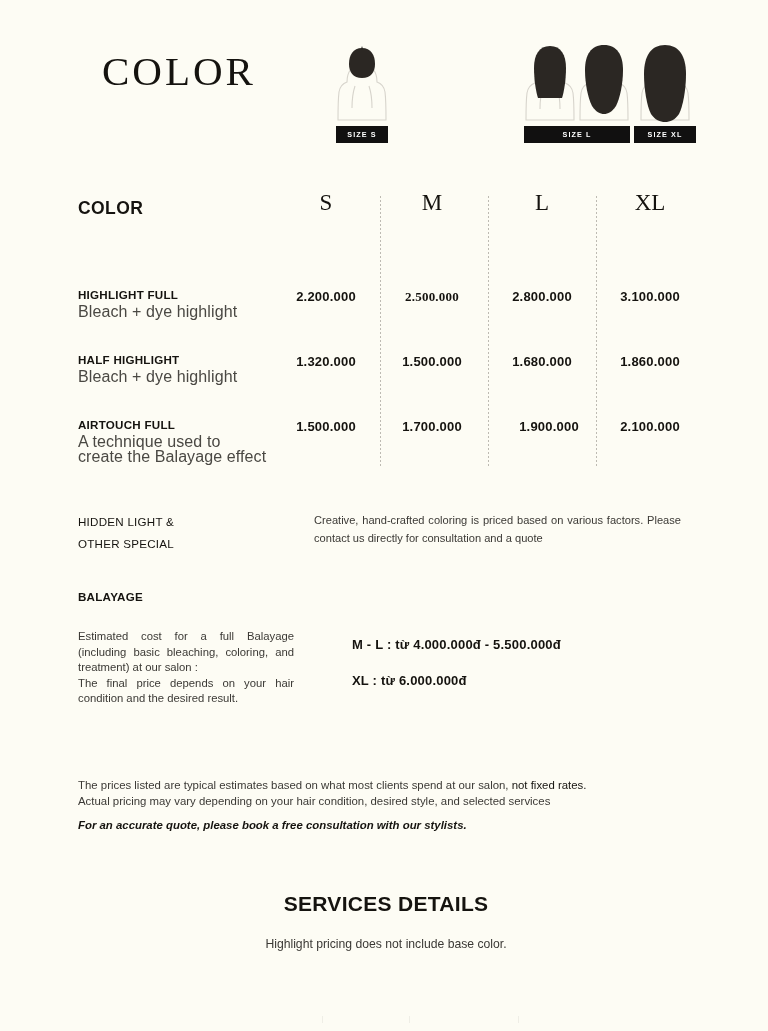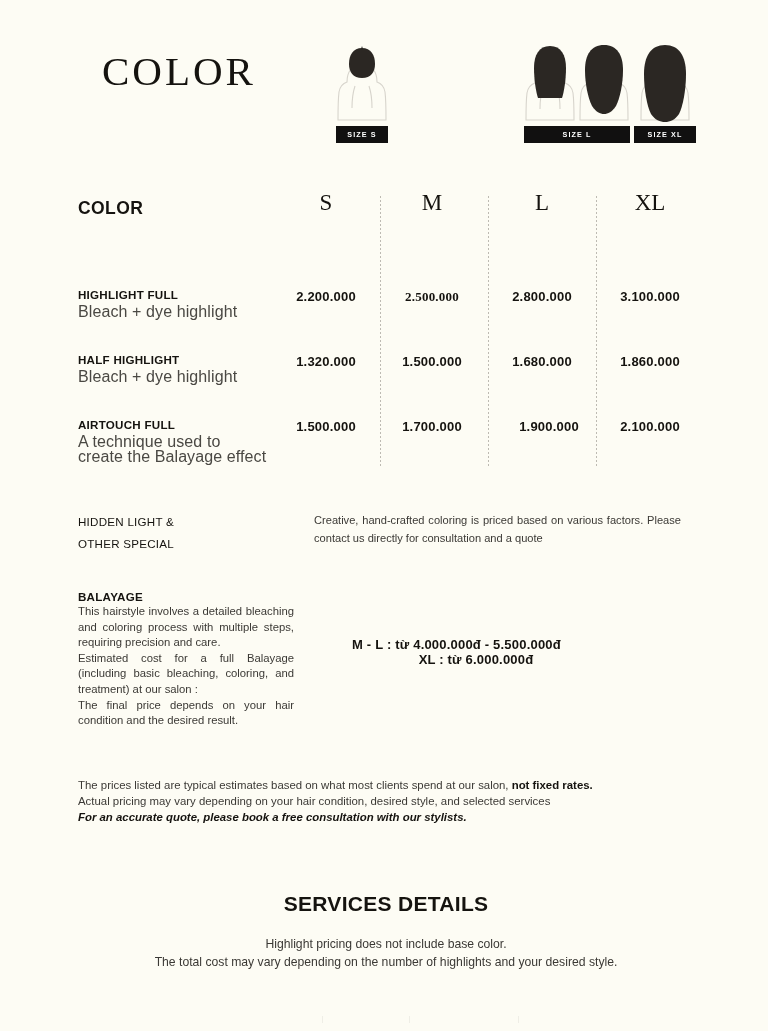--- a/index.html
+++ b/index.html
@@ -79,38 +79,38 @@
   .hl-text {
     position:absolute; left:236px; top:1px; width:367px;
     font-size:11.1px; line-height:17.5px; color:#3b3935;
     text-align:justify; text-justify:inter-word;
   }
 
   
   .balayage { position:absolute; left:78px; top:590px; width:216px; }
   .bal-title {
     font-size:11.6px; font-weight:700; letter-spacing:0.25px;
-    color:#15130f; margin-bottom:1px;
+    color:#15130f; margin-bottom:26px;
   }
   .bal-p {
     font-size:11.3px; line-height:15.6px; color:#3b3935;
     text-align:justify; text-justify:inter-word;
   }
   .bal-prices { position:absolute; left:352px; top:637px; width:300px; }
   .bal-price-line {
     font-size:13px; font-weight:700; color:#15130f; letter-spacing:0.2px;
   }
   .bal-price-line.l1 { text-align:left; }
-  .bal-price-line.l2 { text-align:center; padding-right:52px; }
+  .bal-price-line.l2 { margin-top:21px; padding-right:52px; }
 
   
   .disclaimer { position:absolute; left:78px; top:777px; width:616px; }
   .disc-line { font-size:11.4px; line-height:16.2px; color:#3b3935; }
-  .disc-line b { font-weight:700; color:#15130f; }
-  .disc-line.em { font-weight:700; font-style:italic; color:#15130f; }
+  .disc-line b { font-weight:400; color:#15130f; }
+  .disc-line.em { font-weight:700; font-style:italic; color:#15130f;margin-top:8px; }
 
   
   .services { position:absolute; left:78px; top:892px; width:616px;text-align:center; }
   .svc-title {
     font-size:21px; font-weight:700; letter-spacing:0.3px;
     color:#15130f; margin-bottom:19px;
   }
   .svc-line { font-size:12.2px; line-height:18px; color:#3b3935; }
 
   .crop-marks { position:absolute; left:0; top:1010px; width:768px; height:21px; }
@@ -222,41 +222,39 @@
 </div>
 
 <div class="hidden-light">
   <div class="hl-title" style="white-space:pre-line;">HIDDEN LIGHT &amp;
 OTHER SPECIAL</div>
   <div class="hl-text">Creative, hand-crafted coloring is priced based on various factors. Please contact us directly for consultation and a quote</div>
 </div>
 
 <div class="balayage">
   <div class="bal-title">BALAYAGE</div>
-  <div class="bal-p">This hairstyle involves a detailed bleaching and coloring process with multiple steps, requiring precision and care.</div>
   <div class="bal-p">Estimated cost for a full Balayage (including basic bleaching, coloring, and treatment) at our salon :</div>
   <div class="bal-p">The final price depends on your hair condition and the desired result.</div>
 </div>
 
 <div class="bal-prices">
   <div class="bal-price-line l1">M - L : từ 4.000.000đ - 5.500.000đ</div>
   <div class="bal-price-line l2">XL : từ 6.000.000đ</div>
 </div>
 
 <div class="disclaimer">
   <div class="disc-line">
     <span>The prices listed are typical estimates based on what most clients spend at our salon, </span><b>not fixed rates.</b>
   </div>
   <div class="disc-line">Actual pricing may vary depending on your hair condition, desired style, and selected services</div>
   <div class="disc-line em">For an accurate quote, please book a free consultation with our stylists.</div>
 </div>
 
 <div class="services">
   <div class="svc-title">SERVICES DETAILS</div>
   <div class="svc-line">Highlight pricing does not include base color.</div>
-  <div class="svc-line">The total cost may vary depending on the number of highlights and your desired style.</div>
 </div>
 
 <div class="crop-marks">
   <div class="crop-mark" style="left:322px;"></div>
   <div class="crop-mark" style="left:409px;"></div>
   <div class="crop-mark" style="left:518px;"></div>
 </div>
 
 </body></html>

